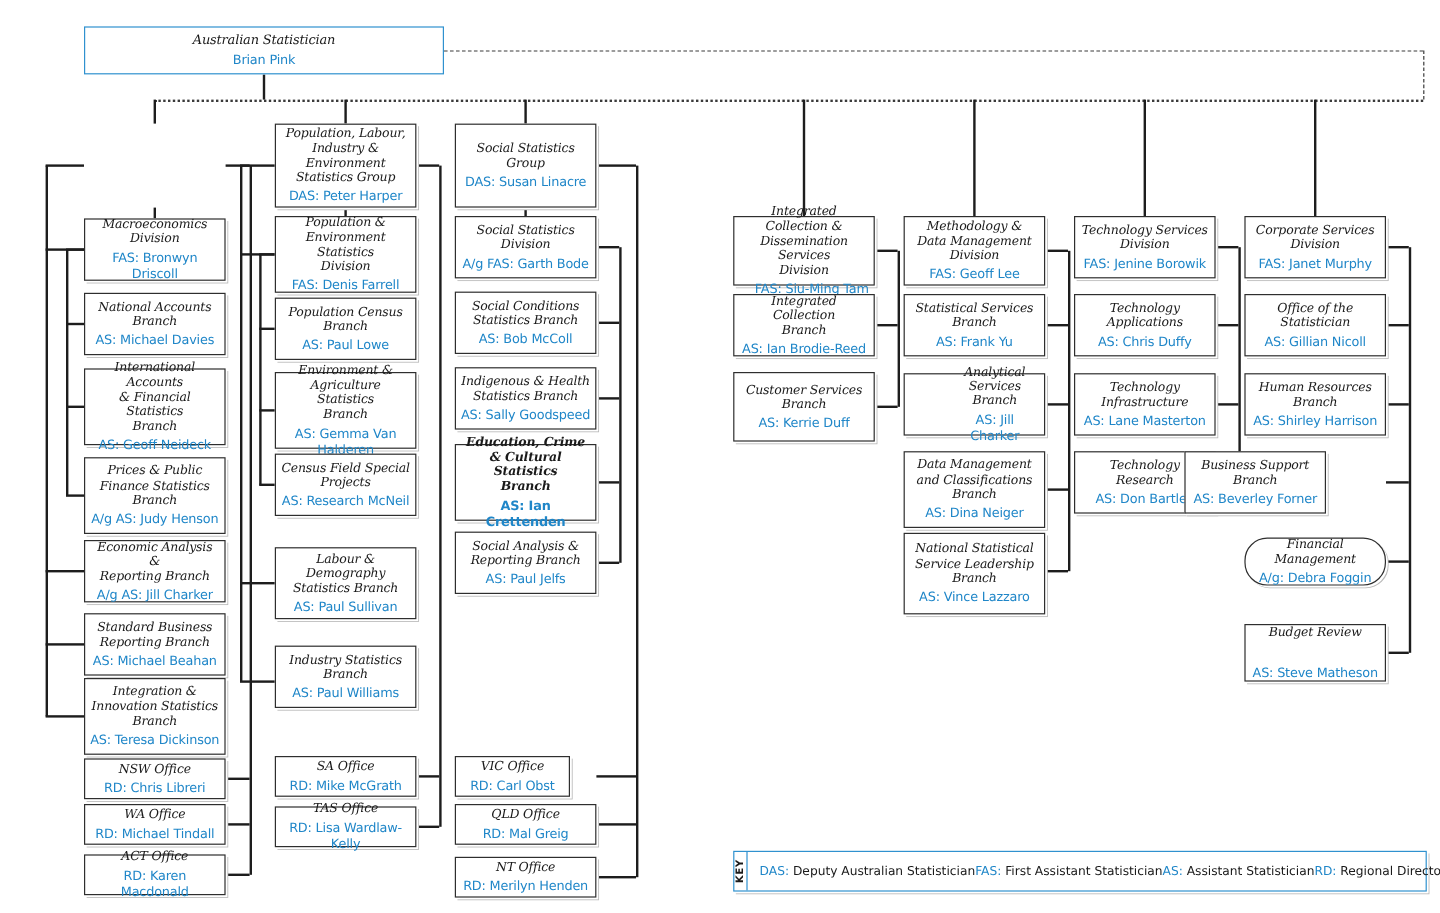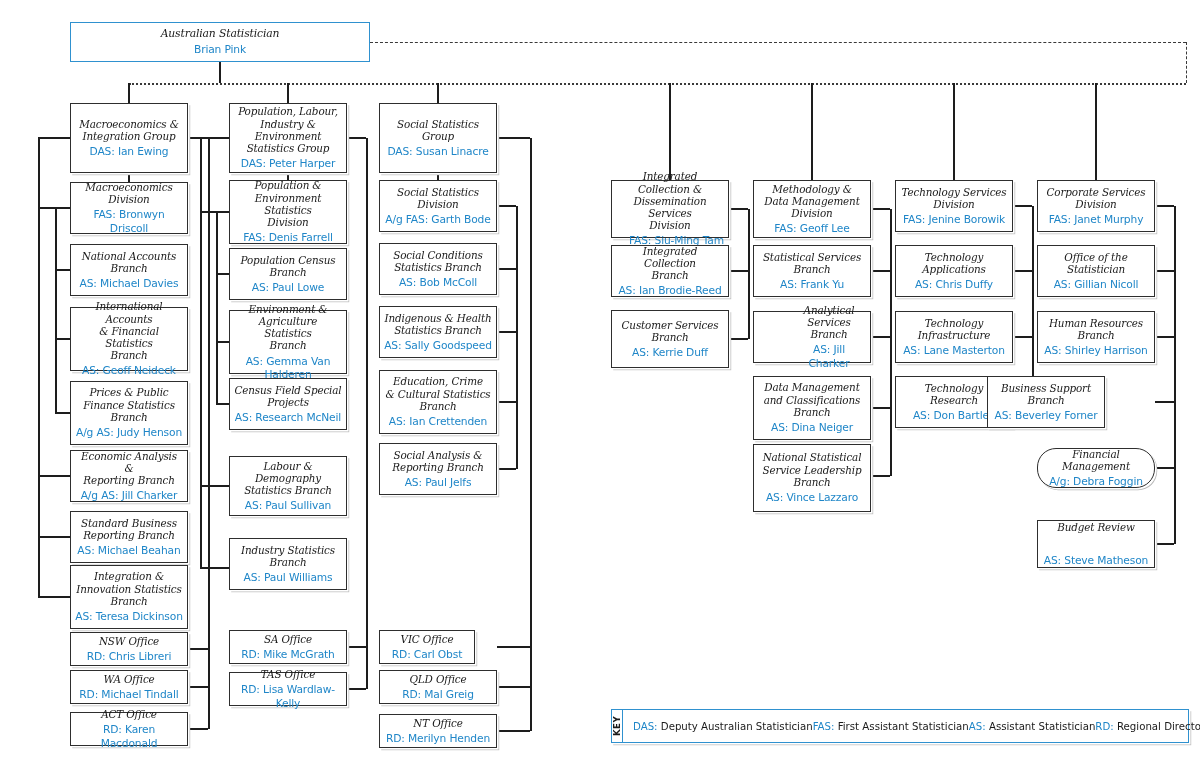--- a/index.html
+++ b/index.html
@@ -80,24 +80,20 @@
   .keyitem b{color:#1f86c8;font-weight:normal;}
 </style>
 </head>
 <body>
 
 <div id="chart">
     <div class="box head" style="left: 70px; top: 22px; width: 300px; height: 40px;">
       <div class="ttl">Australian Statistician</div>
       <div class="per">Brian Pink</div>
     </div>
-    <div class="box" style="left: 70px; top: 103px; width: 118px; height: 70px;">
-      <div class="ttl">Macroeconomics &amp;<br>Integration Group</div>
-      <div class="per">DAS: Ian Ewing</div>
-    </div>
     <div class="box" style="left: 70px; top: 182px; width: 118px; height: 52px;">
       <div class="ttl">Macroeconomics<br>Division</div>
       <div class="per">FAS: Bronwyn Driscoll</div>
     </div>
     <div class="box" style="left: 70px; top: 244px; width: 118px; height: 52px;">
       <div class="ttl">National Accounts<br>Branch</div>
       <div class="per">AS: Michael Davies</div>
     </div>
     <div class="box" style="left: 70px; top: 307px; width: 118px; height: 64px;">
       <div class="ttl">International Accounts<br>&amp; Financial Statistics<br>Branch</div>
@@ -176,21 +172,21 @@
       <div class="per">A/g FAS: Garth Bode</div>
     </div>
     <div class="box" style="left: 379px; top: 243px; width: 118px; height: 52px;">
       <div class="ttl">Social Conditions<br>Statistics Branch</div>
       <div class="per">AS: Bob McColl</div>
     </div>
     <div class="box" style="left: 379px; top: 306px; width: 118px; height: 52px;">
       <div class="ttl">Indigenous &amp; Health<br>Statistics Branch</div>
       <div class="per">AS: Sally Goodspeed</div>
     </div>
-    <div class="box" style="left: 379px; top: 370px; width: 118px; height: 64px;">
+    <div class="box" style="left: 379px; top: 370px; width: 118px; height: 64px; font-weight: bold;">
       <div class="ttl">Education, Crime<br>&amp; Cultural Statistics<br>Branch</div>
       <div class="per">AS: Ian Crettenden</div>
     </div>
     <div class="box" style="left: 379px; top: 443px; width: 118px; height: 52px;">
       <div class="ttl">Social Analysis &amp;<br>Reporting Branch</div>
       <div class="per">AS: Paul Jelfs</div>
     </div>
     <div class="box" style="left: 379px; top: 630px; width: 96px; height: 34px;">
       <div class="ttl">VIC Office</div>
       <div class="per">RD: Carl Obst</div>

